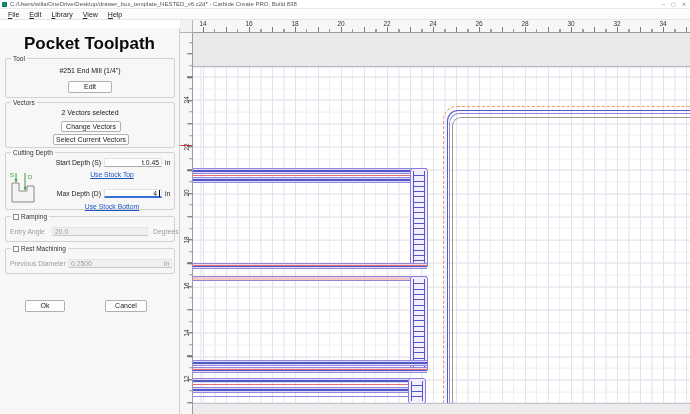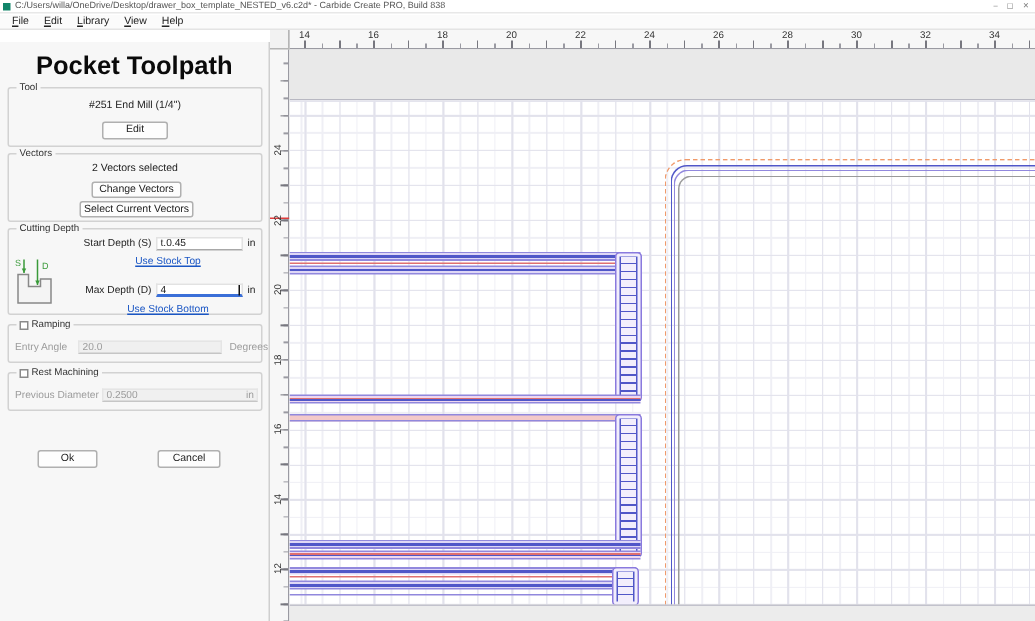--- a/index.html
+++ b/index.html
@@ -26,21 +26,21 @@
   .gb-label { position:absolute; top:-4px; left:5px; background:#f7f7f7; padding:0 2px; font-size:6.5px; color:#333; line-height:7px; }
   .gb-label.with-check { display:flex; align-items:center; gap:2px; }
   .checkbox { display:inline-block; width:6px; height:6px; background:#fff; border:1px solid #8a8a8a; }
   .center-text { position:absolute; width:100%; text-align:center; font-size:7px; color:#222; }
   .btn { position:absolute; background:#fdfdfd; border:1px solid #b0b0b0; border-radius:2px; font-size:7px; color:#222; text-align:center; line-height:10px; cursor:default; }
   .row-label { position:absolute; font-size:6.8px; color:#222; line-height:9px; }
   .row-label.dim, .unit.dim { color:#9c9c9c; }
   .unit { position:absolute; font-size:6.8px; color:#222; line-height:9px; }
   .tinput { position:absolute; height:9px; background:#fff; border:1px solid #e2e2e2; border-bottom:1px solid #a8a8a8; font-family:"Liberation Sans",sans-serif; font-size:6.8px; color:#222; padding:0 2px; }
   .tinput.focused { border-bottom:2px solid #3a6fd8; }
-  .tinput.right { }
+  .tinput.right { text-align:right; }
   .tinput.disabled { background:#f0f0f0; color:#9c9c9c; border:1px solid #e5e5e5; border-bottom:1px solid #c6c6c6; }
   .caret { position:absolute; width:1px; height:7px; background:#111; }
   .link { position:absolute; font-size:6.8px; color:#1a56c4; text-decoration:underline; text-align:center; }
 
   
   .canvas-wrap { position:absolute; left:180px; top:20px; width:510px; height:394px; background:#f0f0f0; overflow:hidden; }
   .ruler-top { position:absolute; left:0; top:0; width:510px; height:13px; background:#f7f7f7; border-bottom:1px solid #9a9aa2;
     background-image:
       repeating-linear-gradient(90deg,#77777f 0 1px,transparent 1px 23px),
       repeating-linear-gradient(90deg,#9a9aa2 0 1px,transparent 1px 11.5px);

